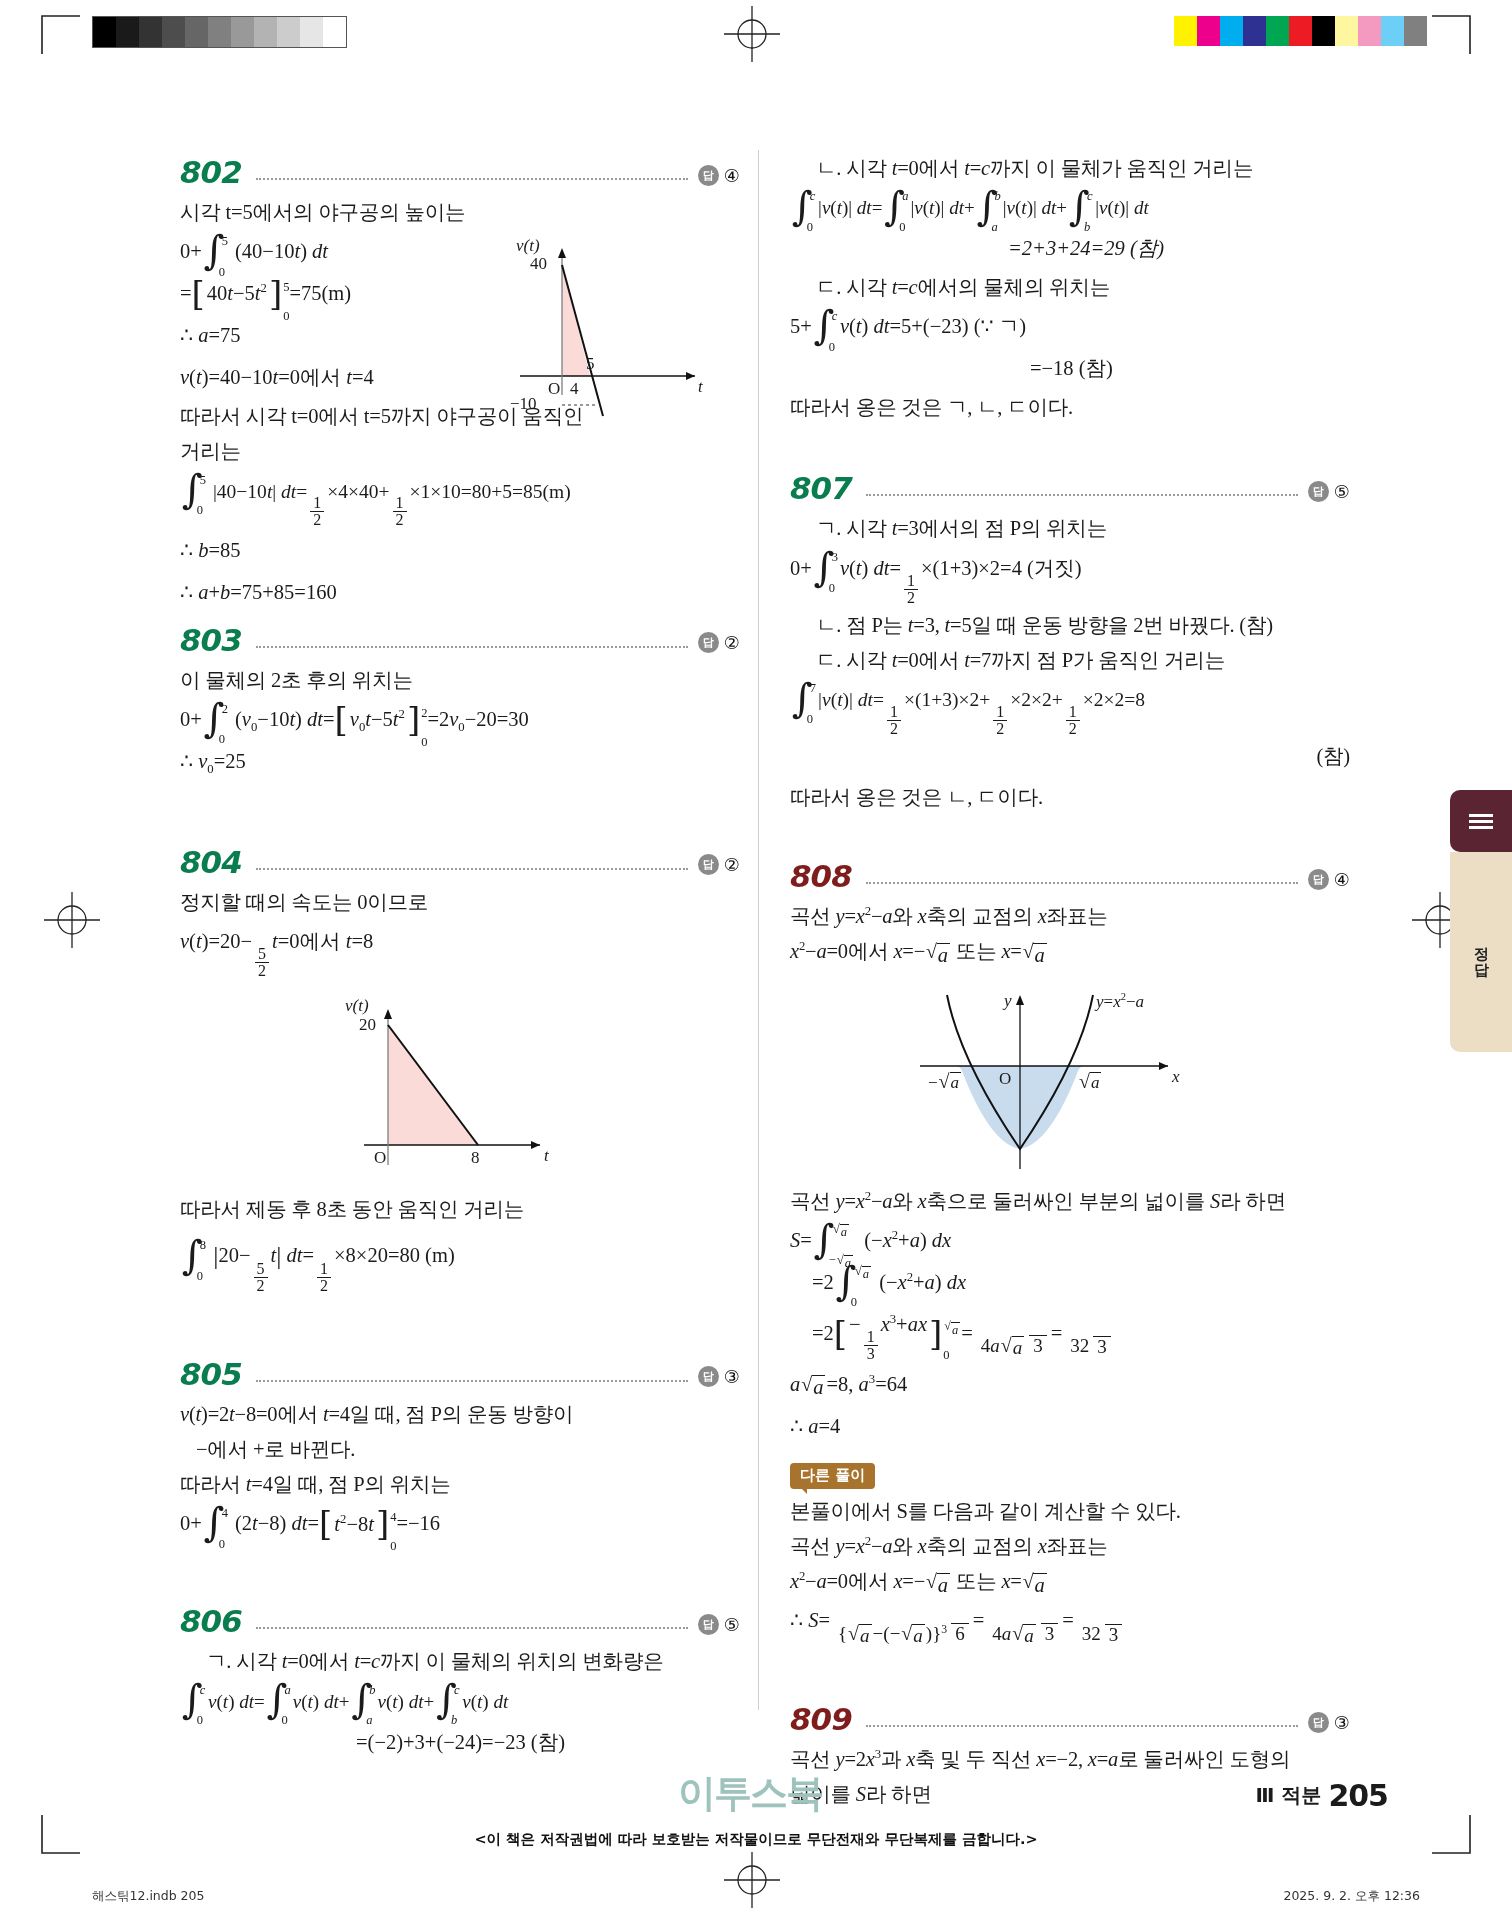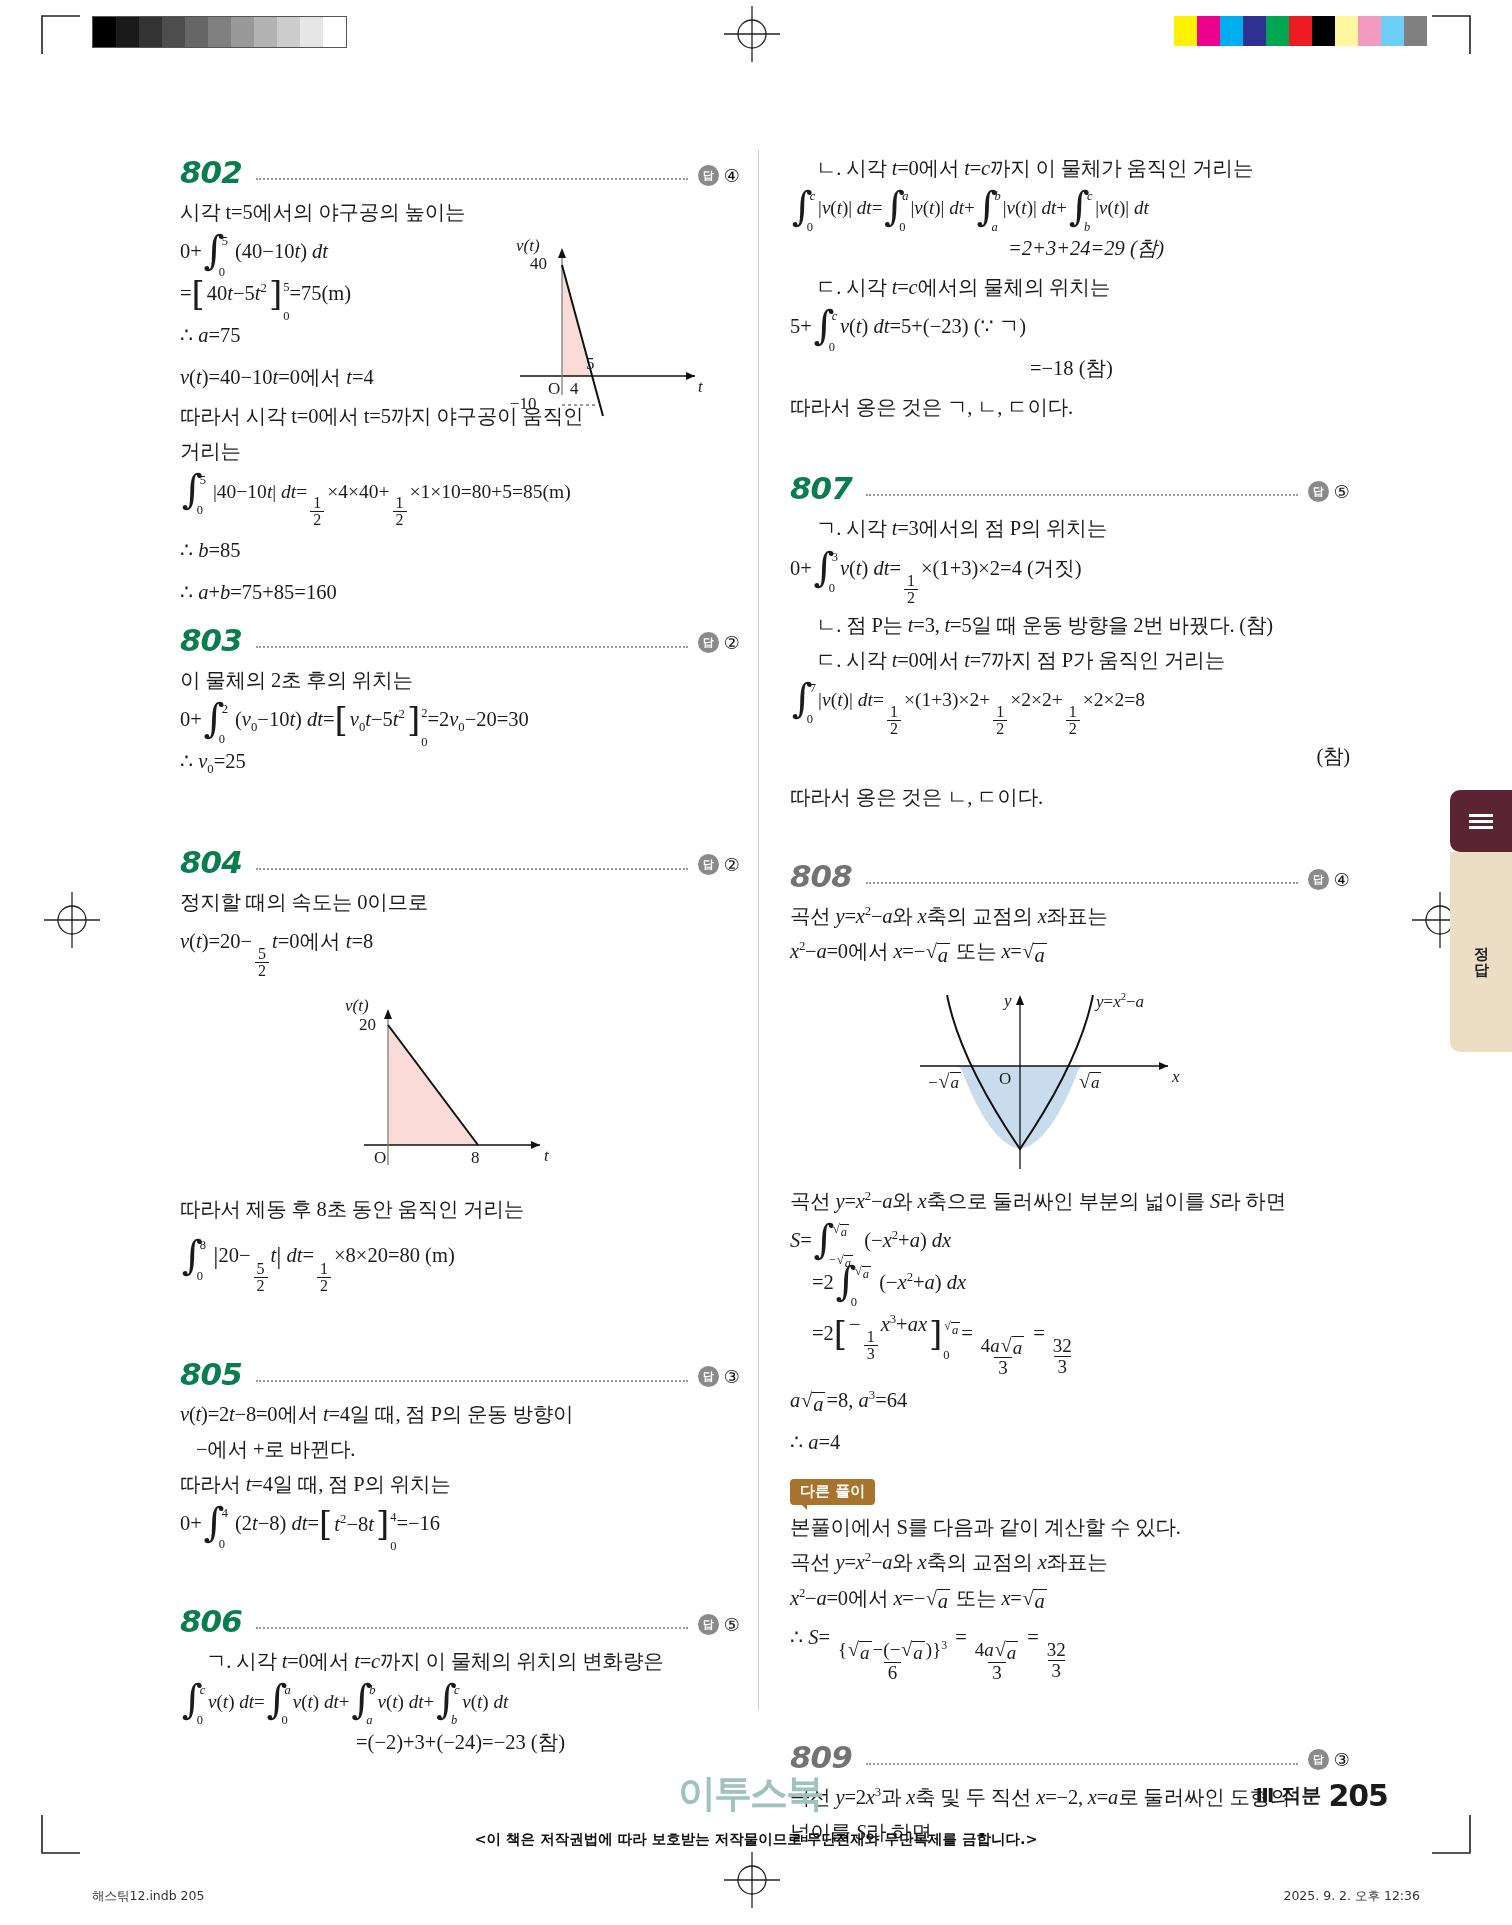--- a/index.html
+++ b/index.html
@@ -26,42 +26,42 @@
   .divider{position:absolute;left:758px;top:150px;width:1px;height:1560px;background:#cfcfcf;}
 
   
   .prob{margin-bottom:6px;}
   .prob-head{display:flex;align-items:center;gap:0;height:44px;}
   .pnum{
     font-family:"DejaVu Sans","Liberation Sans",sans-serif;
     font-weight:bold;font-size:31px;letter-spacing:-1px;font-style:italic;
   }
   .pnum.g{color:#0a7d4f;}
-  .pnum.r{color:#737373;}
+  .pnum.r{color:#7f1d1d;}
   .dots{flex:1;height:2px;margin:0 10px 0 14px;border-bottom:2.5px dotted #9a9a9a;position:relative;top:6px;}
   .ansbox{display:flex;align-items:center;gap:5px;position:relative;top:3px;}
   .ans-ic{
     width:21px;height:21px;border-radius:50%;background:#8a8a8a;color:#fff;
     font-family:"DejaVu Sans","Liberation Sans",sans-serif;font-size:11px;font-weight:bold;
     display:flex;align-items:center;justify-content:center;line-height:1;
   }
   .ans-val{font-family:"DejaVu Sans",sans-serif;font-size:18px;color:#111;}
 
   
   .tx{font-size:20.5px;line-height:1.62;margin:2px 0;letter-spacing:-0.2px;}
   .tx.ind{padding-left:26px;}
   .tx.r{text-align:right;}
   .mt{font-size:20.5px;line-height:1.9;margin:3px 0;}
   i.v{font-style:italic;}
 
   
   .fr{display:inline-flex;flex-direction:column;align-items:center;vertical-align:-0.55em;margin:0 3px;line-height:1;}
   .fr .n{font-size:16px;padding:0 3px;}
   .fr .d{font-size:16px;padding:0 3px;border-top:1.3px solid #1b1b1b;}
-  .frb{display:inline-flex;flex-direction:column;align-items:center;vertical-align:-0.6em;margin:0 4px;line-height:1.05;}
+  .frb{display:inline-flex;align-items:flex-start;vertical-align:-0.6em;margin:0 4px;line-height:1.05;}
   .frb .n{font-size:19px;padding:0 4px;}
   .frb .d{font-size:19px;padding:0 4px;border-top:1.4px solid #1b1b1b;}
 
   
   .intg{display:inline-flex;align-items:center;margin:0 2px;vertical-align:-0.3em;}
   .intg .sym{font-size:40px;line-height:0.72;font-family:"DejaVu Serif",serif;}
   .intg .lim{display:inline-flex;flex-direction:column;justify-content:space-between;height:36px;font-size:12.5px;margin-left:-3px;}
   .intg .lim .up{position:relative;top:-3px;}
   .intg .lim .lo{position:relative;top:4px;left:-3px;}
 

